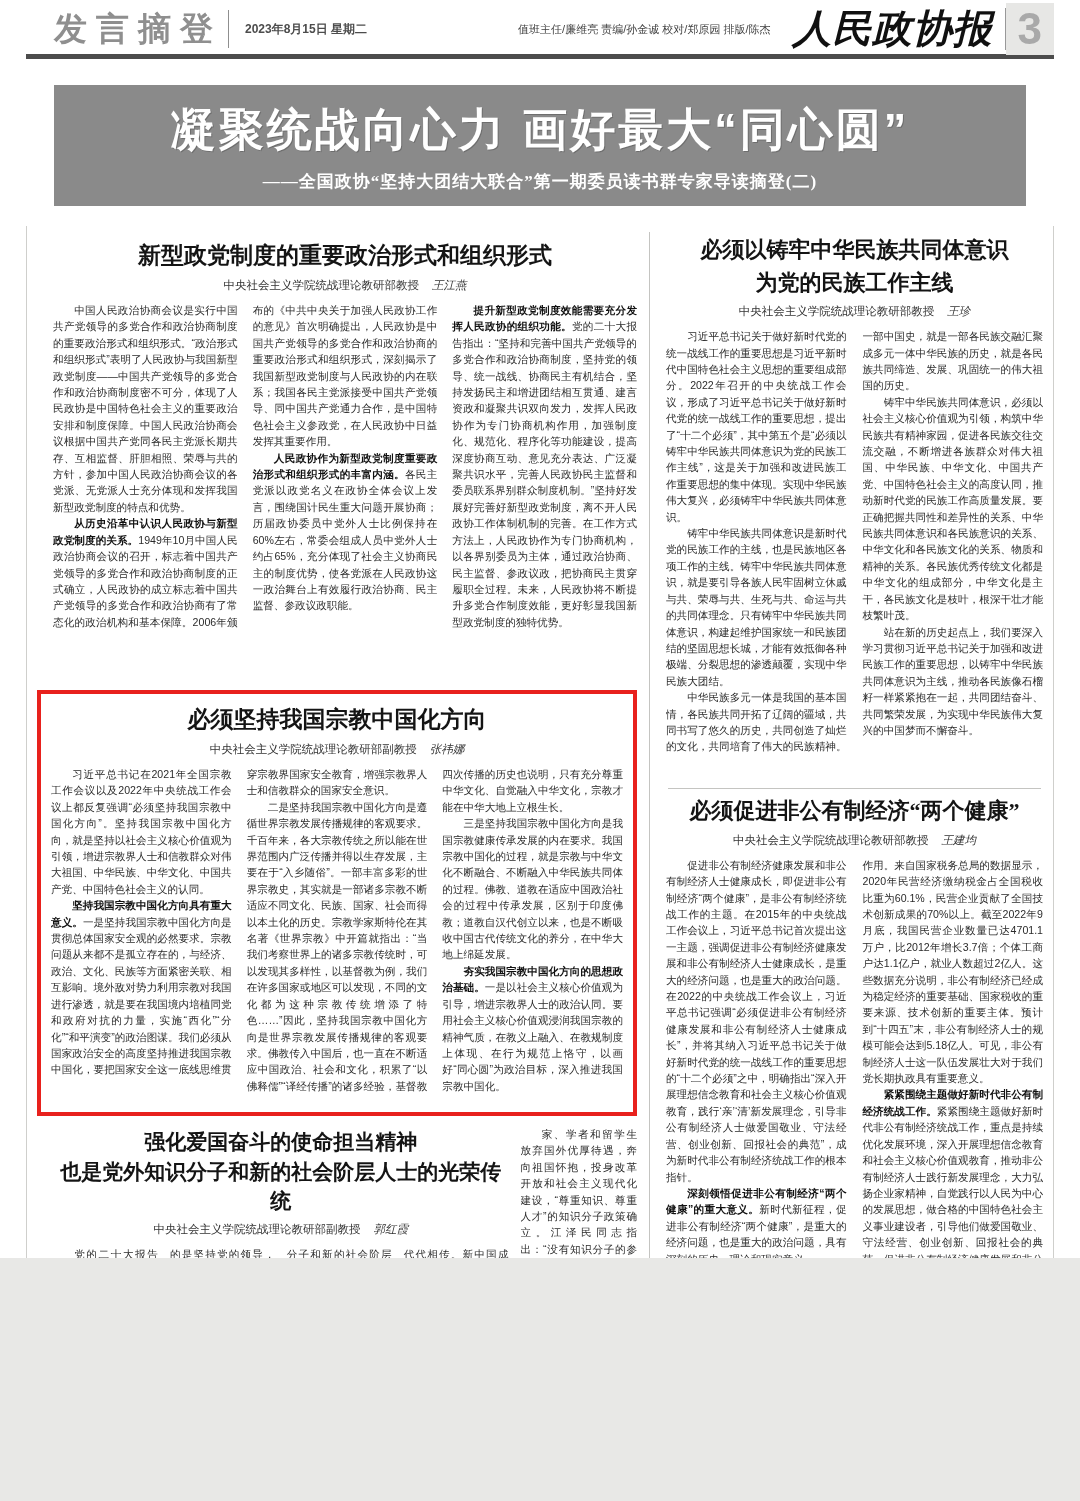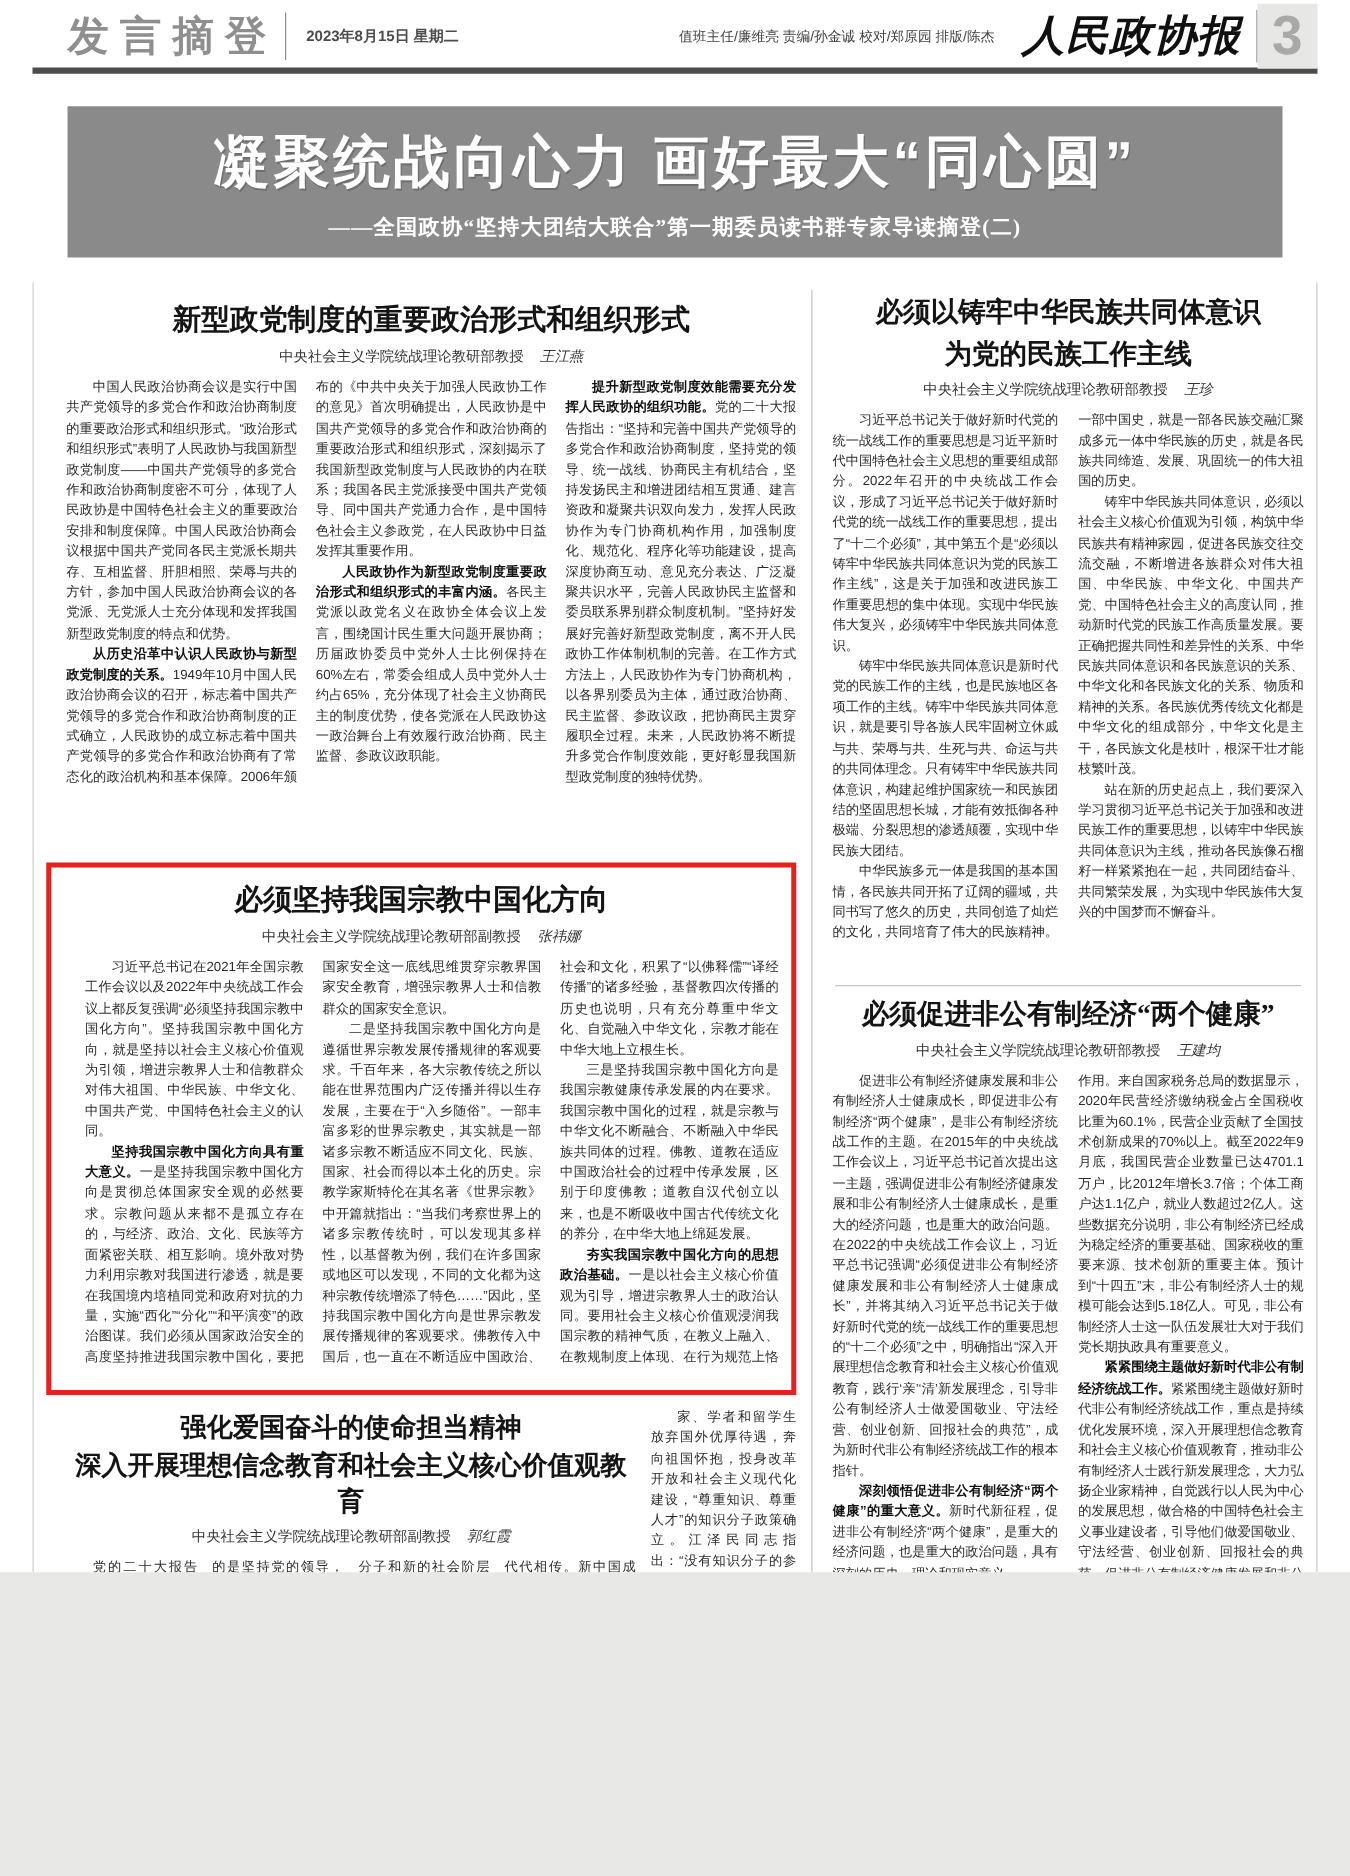--- a/index.html
+++ b/index.html
@@ -5,21 +5,21 @@
   html,body{margin:0;padding:0;background:#e8e8e6;}
   .page{width:1080px;height:1258px;background:#ffffff;position:relative;overflow:hidden;
         font-family:"Liberation Sans","DejaVu Sans",sans-serif;color:#2a2a2a;box-sizing:border-box;}
   
   .hdr{display:flex;align-items:center;height:52px;padding:6px 26px 0 54px;box-sizing:border-box;}
   .hdr-label{font-size:33px;font-weight:bold;color:#8f8f8f;letter-spacing:9px;white-space:nowrap;}
   .hdr-vline{width:1px;height:38px;background:#8f8f8f;margin:0 16px 0 6px;}
   .hdr-date{font-size:12px;font-weight:bold;color:#4c4c4c;white-space:nowrap;}
   .hdr-spacer{flex:1;}
   .hdr-credits{font-size:11px;color:#3f3f3f;margin-right:22px;white-space:nowrap;}
-  .masthead{font-size:34px;font-weight:bold;font-style:italic;color:#101010;
+  .masthead{font-size:39px;font-weight:bold;font-style:italic;color:#101010;
             font-family:"Liberation Serif","DejaVu Serif",serif;white-space:nowrap;letter-spacing:1px;}
   .hdr-vline2{width:1px;height:42px;background:#999;margin:0 0 0 12px;}
   .pagenum{font-size:44px;line-height:52px;font-weight:bold;color:#a9a9a9;background:#e7e7e5;
            padding:0 12px;margin-left:0;}
   .toprule{height:5px;background:#4c4c4c;margin:2px 26px 0;}
   
   .banner{margin:26px 54px 20px;background:#8a8a8a;color:#fff;text-align:center;padding:15px 8px 13px;}
   .banner-title{font-size:45px;font-weight:900;letter-spacing:3px;
                 font-family:"Liberation Sans","DejaVu Sans",sans-serif;
                 text-shadow:1px 1px 0 #6e6e6e;}
@@ -39,21 +39,21 @@
   .t3{font-size:21px;line-height:1.35;margin:2px 0 2px;}
   .byline{text-align:center;font-size:11.5px;color:#333;margin:7px 0 9px;}
   .byline .author{font-family:Liberation Serif, serif;font-style:italic;margin-left:10px;margin-top:28px;}
   .body{text-align:justify;font-size:10.6px;line-height:1.55;color:#2b2b2b;overflow:hidden;}
   .body p{margin:0;text-indent:2em;}
   .body p b{color:#111;}
   .c3{column-count:3;column-gap:15px;}
   .c2{column-count:2;column-gap:16px;}
   .c4{column-count:4;column-gap:12px;}
   .h-art1{height:382px;}
-  .h-rel{height:338px;margin-left:17px;}
+  .h-rel{height:338px;}
   .h-eth{height:448px;}
   .h-eco{height:622px;}
   .h-botL{height:300px;}
   .h-botR{height:382px;}
   .redbox{border:4px solid #e8211d;margin:6px 0 10px -16px;padding:2px 10px 8px;}
   .hsep{border:none;border-top:1px solid #c4c4c1;margin:12px 2px 8px;}
   .bottom{display:flex;gap:12px;margin-top:8px;}
   .bottom-left{width:78%;}
   .bottom-right{flex:1;}
 </style>
@@ -110,21 +110,21 @@
               <p>二是坚持我国宗教中国化方向是遵循世界宗教发展传播规律的客观要求。千百年来，各大宗教传统之所以能在世界范围内广泛传播并得以生存发展，主要在于“入乡随俗”。一部丰富多彩的世界宗教史，其实就是一部诸多宗教不断适应不同文化、民族、国家、社会而得以本土化的历史。宗教学家斯特伦在其名著《世界宗教》中开篇就指出：“当我们考察世界上的诸多宗教传统时，可以发现其多样性，以基督教为例，我们在许多国家或地区可以发现，不同的文化都为这种宗教传统增添了特色……”因此，坚持我国宗教中国化方向是世界宗教发展传播规律的客观要求。佛教传入中国后，也一直在不断适应中国政治、社会和文化，积累了“以佛释儒”“译经传播”的诸多经验，基督教四次传播的历史也说明，只有充分尊重中华文化、自觉融入中华文化，宗教才能在中华大地上立根生长。</p>
               <p>三是坚持我国宗教中国化方向是我国宗教健康传承发展的内在要求。我国宗教中国化的过程，就是宗教与中华文化不断融合、不断融入中华民族共同体的过程。佛教、道教在适应中国政治社会的过程中传承发展，区别于印度佛教；道教自汉代创立以来，也是不断吸收中国古代传统文化的养分，在中华大地上绵延发展。</p>
               <p><b>夯实我国宗教中国化方向的思想政治基础。</b>一是以社会主义核心价值观为引导，增进宗教界人士的政治认同。要用社会主义核心价值观浸润我国宗教的精神气质，在教义上融入、在教规制度上体现、在行为规范上恪守，以画好“同心圆”为政治目标，深入推进我国宗教中国化。</p>
             </div>
         </article>
       </div>
 
       <article class="bottom">
         <div class="bottom-left">
           <div class="art-title t3">强化爱国奋斗的使命担当精神</div>
-          <div class="art-title t3">深入开展理想信念教育和社会主义核心价值观教育</div>
+          <div class="art-title t3">也是党外知识分子和新的社会阶层人士的光荣传统</div>
           <div class="byline">
             <span>中央社会主义学院统战理论教研部副教授</span>
             <span class="author">郭红霞</span>
           </div>
           <div class="body c4 h-botL">
               <p>党的二十大报告进一步强调，“加强党外知识分子思想政治工作，做好新的社会阶层人士工作，强化共同奋斗的政治引领”。做好党外知识分子和新的社会阶层人士统战工作，最根本的是坚持党的领导，加强政治引领；强化爱国奋斗的使命担当精神，是做好党外知识分子和新的社会阶层人士统战工作的主线。爱国主义既契合我国知识分子的精神追求，也是党外知识分子和新的社会阶层人士的光荣传统。</p>
               <p>从中国古代的“士”到近代的知识分子，对于国家、民族、人民的命运始终怀有强烈的责任感和使命感，“天下兴亡、匹夫有责”的家国情怀代代相传。新中国成立之初，一大批科学家、学者和留学生放弃国外优厚待遇，毅然回到祖国怀抱，投身新中国建设，用毕生奋斗诠释了爱国报国的赤子之心。</p>
             </div>
         </div>
         <div class="bottom-right">

